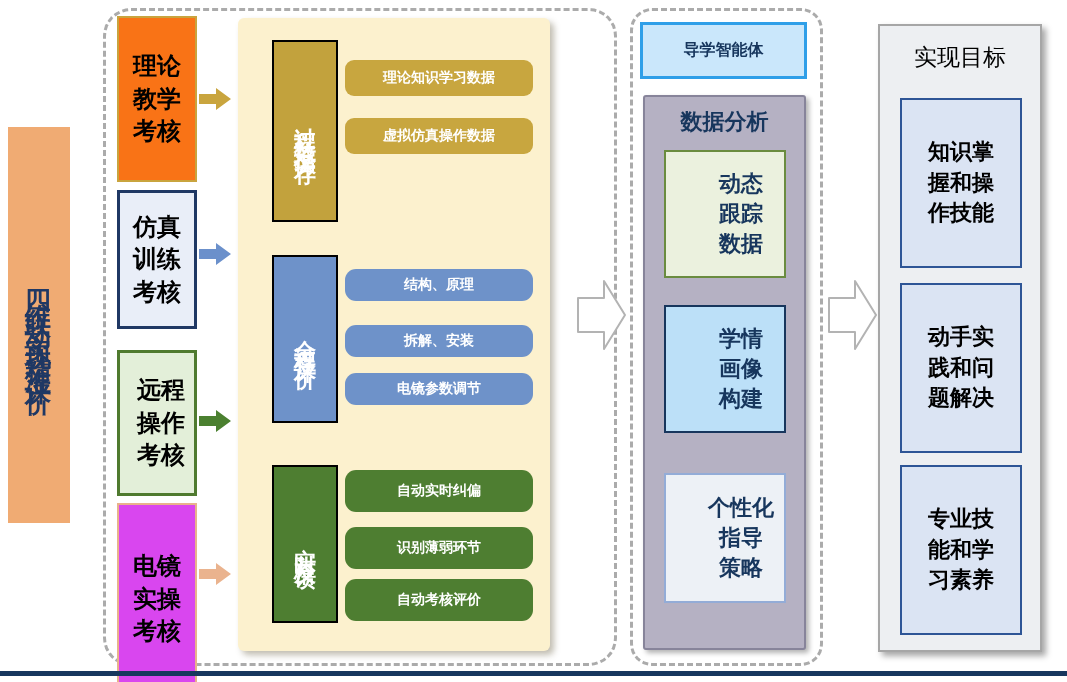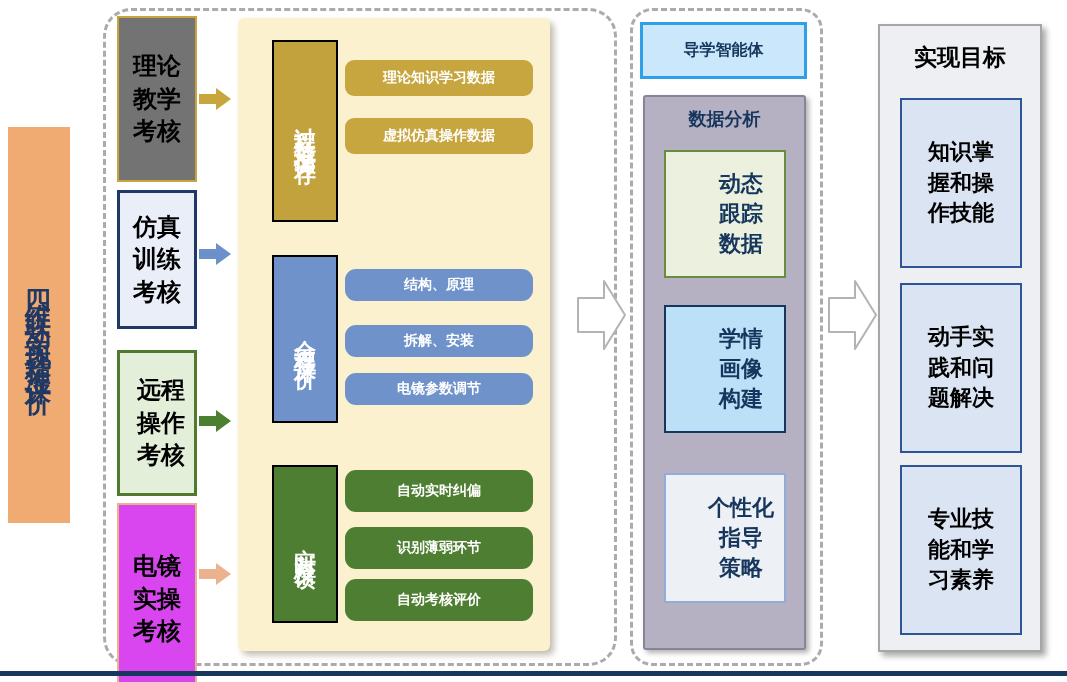--- a/index.html
+++ b/index.html
@@ -16,21 +16,21 @@
 
   
   .dashed-rect { border:3px dashed #ABABAB; border-radius:28px; background:transparent; }
   .rect1 { left:103px; top:8px; width:514px; height:658px; }
   .rect2 { left:630px; top:8px; width:193px; height:658px; border-radius:22px; }
 
   
   .assess { left:117px; width:80px; display:flex; align-items:center; justify-content:center;
     text-align:center; font-weight:bold; font-size:24px; color:#000;
     white-space:pre-line; line-height:1.36; }
-  .assess1 { top:16px;  height:166px; background:#737373; border:2.5px solid #C9A43E; }
+  .assess1 { top:16px;  height:166px; background:#f97316; border:2.5px solid #C9A43E; }
   .assess2 { top:190px; height:139px; background:#E9EEF8; border:3px   solid #1F3864; }
   .assess3 { top:350px; height:146px; background:#E3EFD9; border:3px   solid #4F7A2F;padding-left:8px; }
   .assess4 { top:503px; height:192px; background:#d946ef; border:2.5px solid #E8B28C; }
 
   .small-arrow { left:199px; width:32px; height:22px; }
 
   
   .process-panel { left:238px; top:18px; width:312px; height:633px; background:#FCF1CE;
     border-radius:6px; box-shadow:4px 4px 6px rgba(100,90,60,0.40); }
 
@@ -56,33 +56,33 @@
   .big-arrow { width:50px; height:74px; top:278px; }
   .big-arrow1 { left:577px; } .big-arrow2 { left:828px; }
 
   
   .agent-box { left:640px; top:22px; width:167px; height:57px; background:#CAE7FB;
     border:3px solid #2F9FE8; display:flex; align-items:center; justify-content:center;
     font-size:16px; font-weight:bold; color:#17365D; }
   .analysis-panel { left:643px; top:95px; width:163px; height:555px; background:#B5B1C3;
     border:2.5px solid #87849A; border-radius:3px; box-shadow:3px 3px 5px rgba(0,0,0,0.30); }
   .analysis-title { left:643px; top:107px; width:163px; text-align:center;
-    font-size:18px; font-weight:bold; color:#17365D; }
+    font-size:22px; font-weight:bold; color:#17365D; }
   .mid-box { left:664px; width:122px; display:flex; align-items:center; justify-content:center;
     text-align:center; font-weight:bold; font-size:22px; color:#17365D;
     white-space:pre-line; line-height:1.35;padding-left:32px; }
   .mid1 { top:150px; height:128px; background:#EBF1DE; border:2.5px solid #6A8C3F; }
   .mid2 { top:305px; height:128px; background:#BCE0F8; border:2.5px solid #17365D; }
   .mid3 { top:473px; height:130px; background:#EDF1F6; border:2.5px solid #93ACD7; }
 
   
   .goals-panel { left:878px; top:24px; width:164px; height:628px; background:#EDEFF2;
     border:2px solid #A6A6A6; box-shadow:4px 4px 6px rgba(0,0,0,0.35); }
   .goals-title { left:878px; top:42px; width:164px; text-align:center;
-    font-size:23px; font-weight:bold; color:#000; }
+    font-size:23px; font-weight:normal; color:#000; }
   .goal-box { left:900px; width:122px; height:170px; background:#DBE4F3;
     border:2px solid #2E5596; display:flex; align-items:center; justify-content:center;
     text-align:center; font-weight:bold; font-size:22px; color:#000;
     white-space:pre-line; line-height:1.4; }
   .goal1 { top:98px; } .goal2 { top:283px; } .goal3 { top:465px; }
 
   .bottom-line { left:0; top:671px; width:1067px; height:5px; background:#17375E; }
 </style>
 </head>
 <body>

